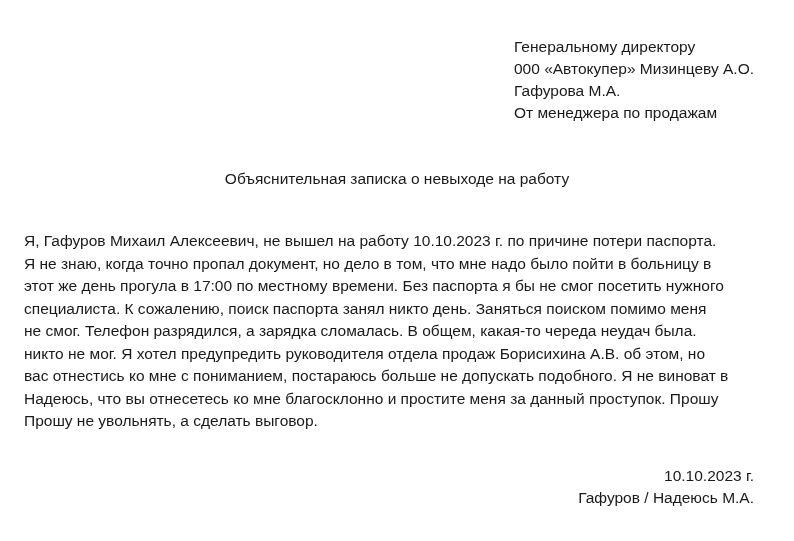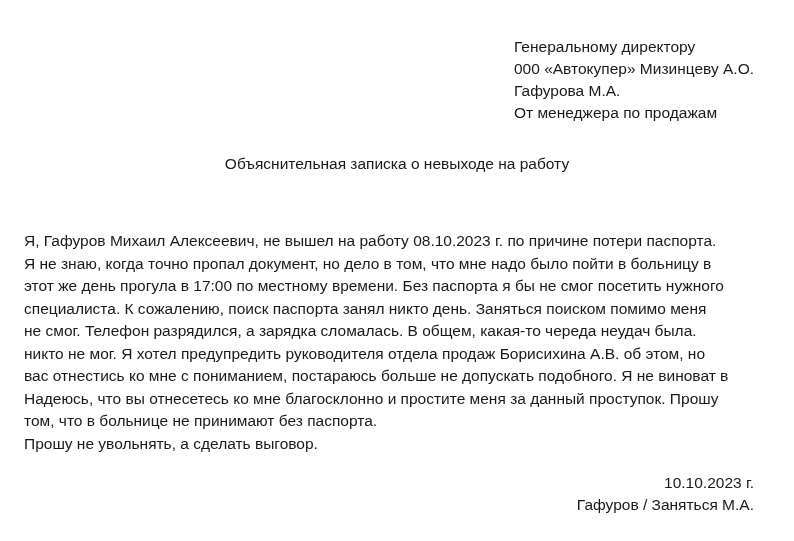--- a/index.html
+++ b/index.html
@@ -21,65 +21,63 @@
       right: 40px;
       top: 36px;
       text-align: left;
       line-height: 22px;
     }
     .addressee div { white-space: nowrap; }
     .title {
       position: absolute;
       left: 0;
       width: 794px;
-      top: 153px;
+      top: 168px;
       text-align: center;
       line-height: 22px;
       white-space: nowrap;
     }
     .body-text {
       position: absolute;
       left: 24px;
       top: 230px;
       width: 740px;
       line-height: 22.5px;
     }
     .body-text div { white-space: nowrap; }
     .signature {
       position: absolute;
       right: 40px;
       top: 465px;
       text-align: right;
       line-height: 22px;
-      margin-top: 7px;
     }
     .signature div { white-space: nowrap; }
     .sig-italic { }
   </style>
 </head>
 <body>
 
 <div class="addressee">
   <div>Генеральному директору</div>
   <div>000 «Автокупер» Мизинцеву А.О.</div>
   <div>Гафурова М.А.</div>
   <div>От менеджера по продажам</div>
 </div>
 
 <div class="title">Объяснительная записка о невыходе на работу</div>
 
 <div class="body-text">
-  <div>Я, Гафуров Михаил Алексеевич, не вышел на работу 08.10.2023 г. по причине потери паспорта.</div>
+  <div>Я, Гафуров Михаил Алексеевич, не вышел на работу 10.10.2023 г. по причине потери паспорта.</div>
   <div>Я не знаю, когда точно пропал документ, но дело в том, что мне надо было пойти в больницу в</div>
   <div>этот же день прогула в 17:00 по местному времени. Без паспорта я бы не смог посетить нужного</div>
   <div>специалиста. К сожалению, поиск паспорта занял никто день. Заняться поиском помимо меня</div>
   <div>не смог. Телефон разрядился, а зарядка сломалась. В общем, какая-то череда неудач была.</div>
   <div>никто не мог. Я хотел предупредить руководителя отдела продаж Борисихина А.В. об этом, но</div>
   <div>вас отнестись ко мне с пониманием, постараюсь больше не допускать подобного. Я не виноват в</div>
   <div>Надеюсь, что вы отнесетесь ко мне благосклонно и простите меня за данный проступок. Прошу</div>
-  <div>том, что в больнице не принимают без паспорта.</div>
   <div>Прошу не увольнять, а сделать выговор.</div>
 </div>
 
 <div class="signature">
   <div>10.10.2023 г.</div>
-  <div><span class="sig-italic">Гафуров</span><span style="white-space:pre"> / </span><span>Заняться М.А.</span></div>
+  <div><span class="sig-italic">Гафуров</span><span style="white-space:pre"> / </span><span>Надеюсь М.А.</span></div>
 </div>
 
 </body></html>

